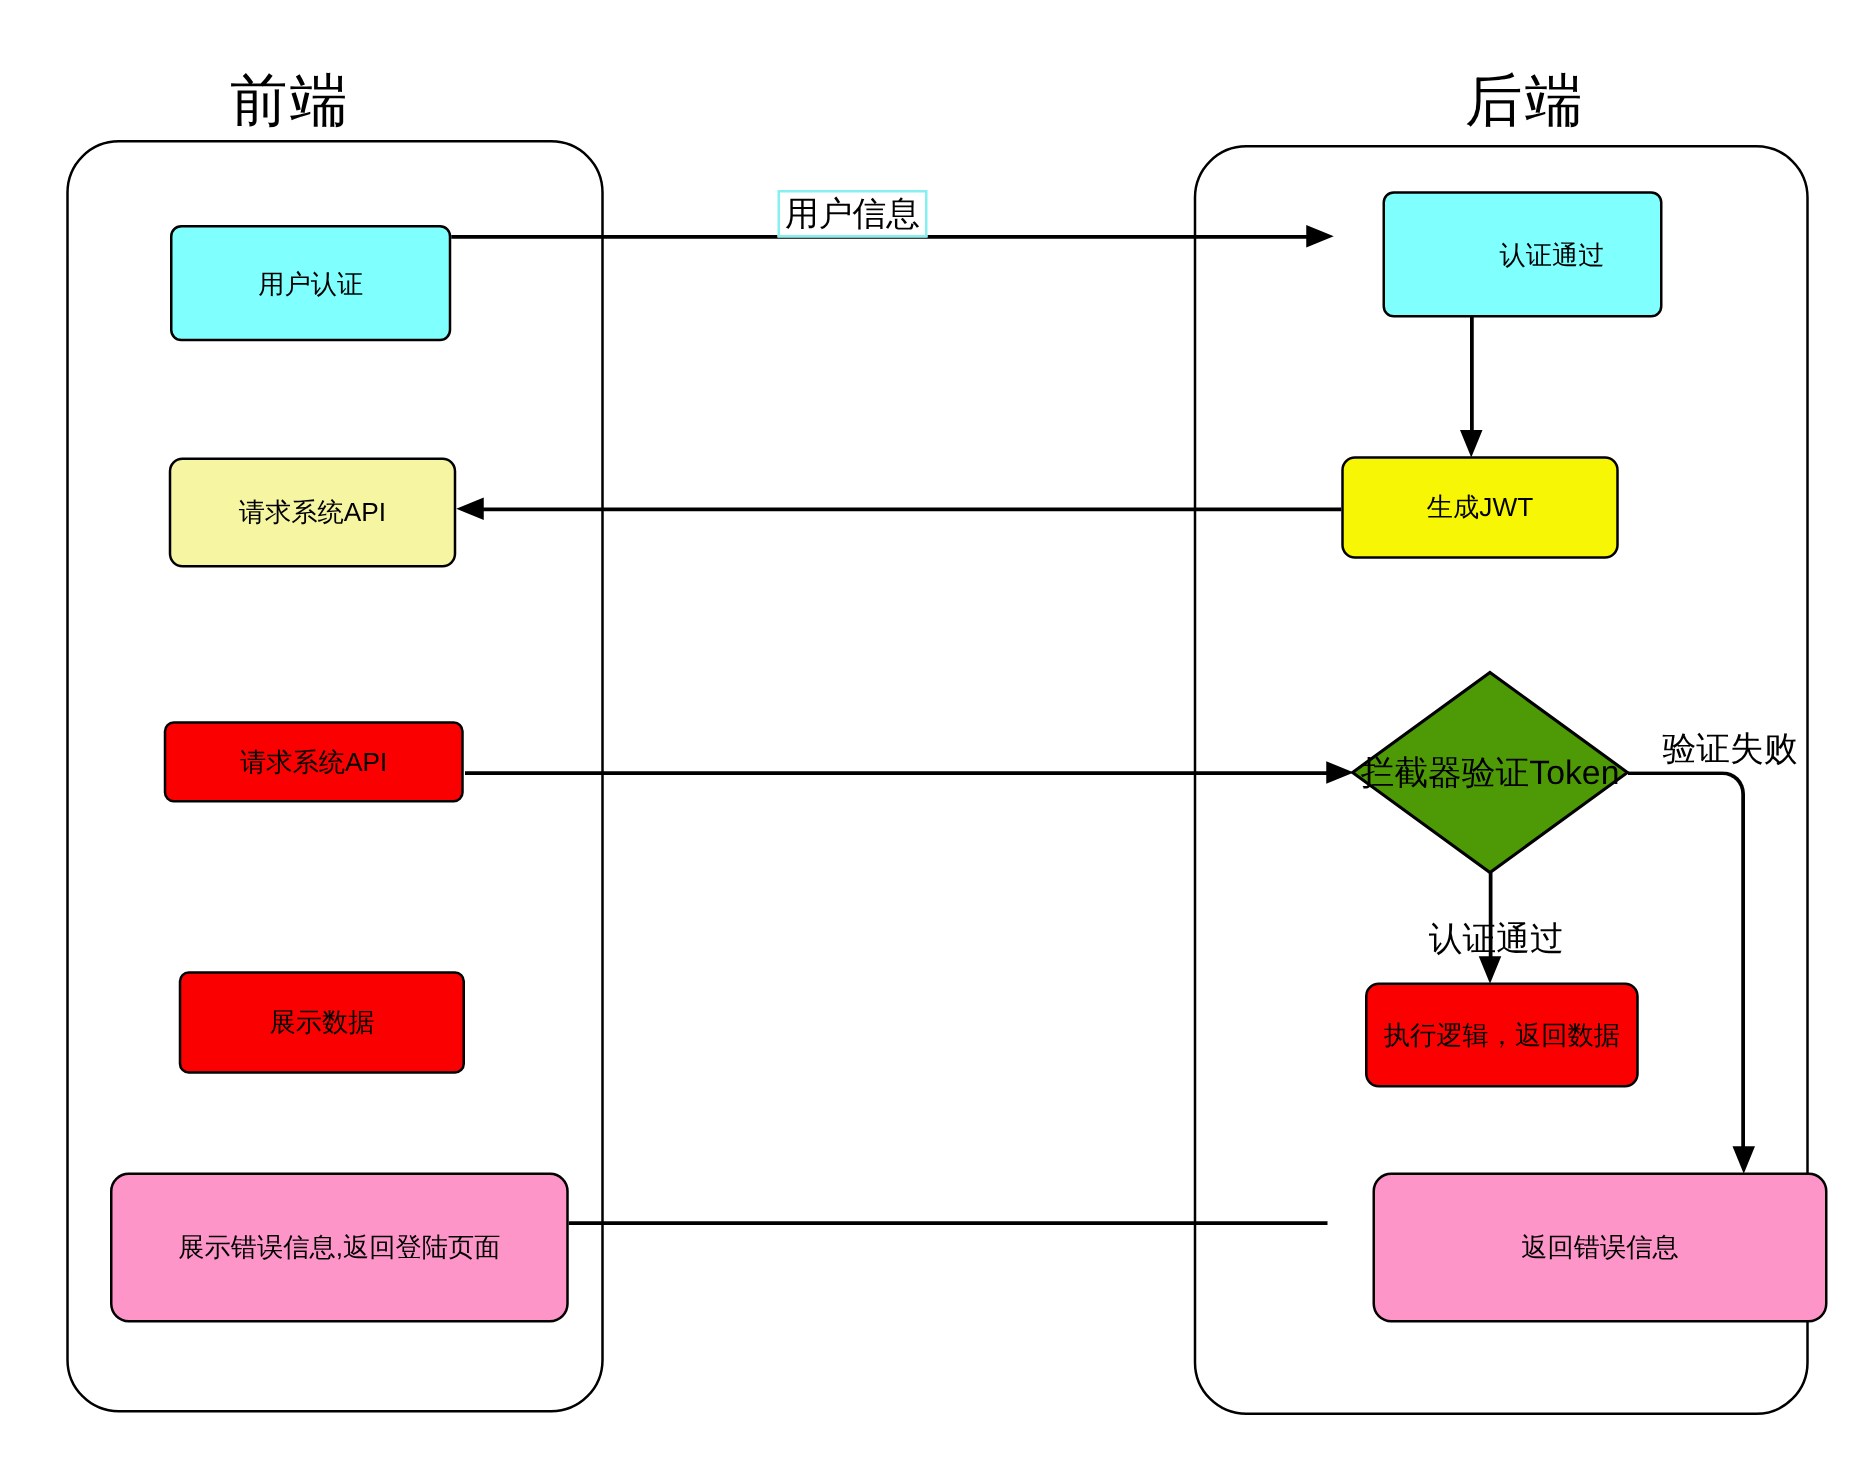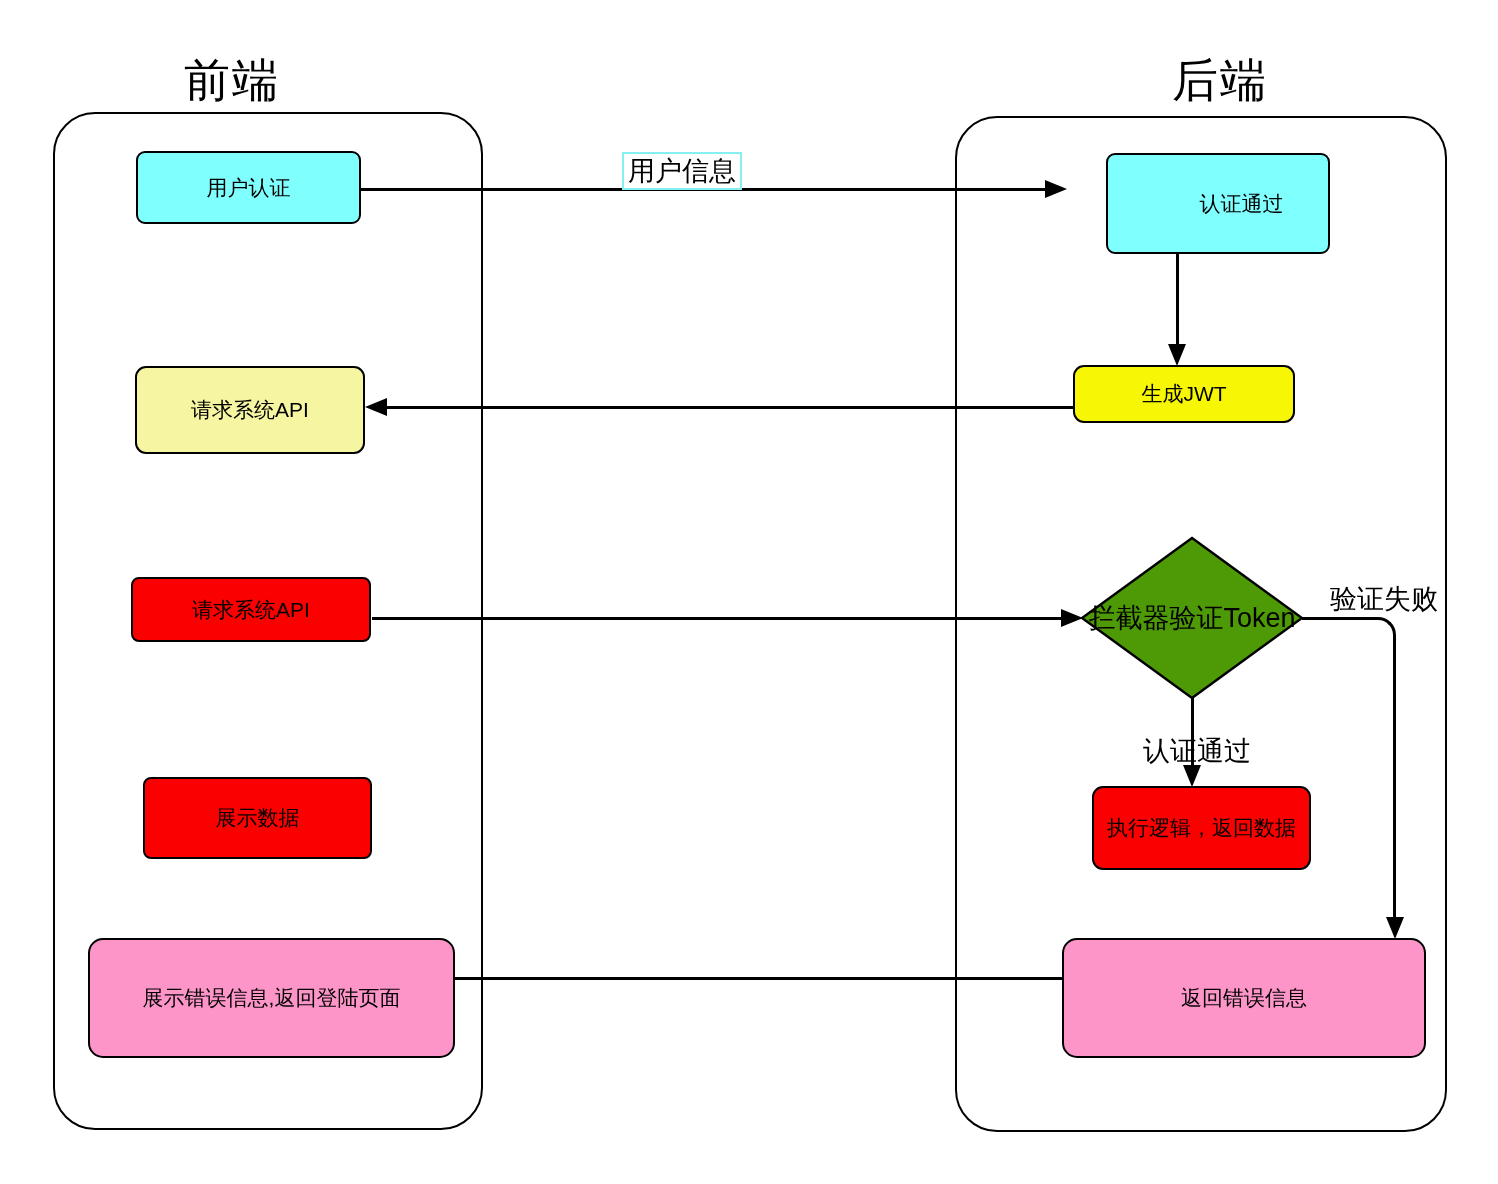--- a/index.html
+++ b/index.html
@@ -35,24 +35,24 @@
   .node {
     position: absolute;
     border: 2.5px solid #000;
     display: flex;
     align-items: center;
     justify-content: center;
     font-size: 21px;
     white-space: nowrap;
     z-index: 3;
   }
-  .n-user-auth    { left: 136px;  top: 151px; width: 225px; height: 73px;  border-radius: 9px;  }
+  .n-user-auth    { left: 136px;  top: 180px; width: 225px; height: 93px;  border-radius: 9px;  }
   .n-auth-pass    { left: 1106px; top: 153px; width: 224px; height: 101px;  border-radius: 9px; padding-left: 47px;  }
   .n-save-token   { left: 135px;  top: 366px; width: 230px; height: 88px;  border-radius: 11px; }
-  .n-gen-jwt      { left: 1073px; top: 365px; width: 222px; height: 58px;  border-radius: 11px; }
+  .n-gen-jwt      { left: 1073px; top: 365px; width: 222px; height: 82px;  border-radius: 11px; }
   .n-request-api  { left: 131px;  top: 577px; width: 240px; height: 65px;  border-radius: 8px;  }
   .n-show-data    { left: 143px;  top: 777px; width: 229px; height: 82px;  border-radius: 8px;  }
   .n-show-error   { left: 88px;   top: 938px; width: 367px; height: 120px; border-radius: 15px; }
   .n-exec-logic   { left: 1092px; top: 786px; width: 219px; height: 84px;  border-radius: 11px; }
   .n-return-error { left: 1062px; top: 938px; width: 364px; height: 120px; border-radius: 15px; }
 
   .diamond-wrap { position: absolute; left: 1080px; top: 536px; width: 224px; height: 164px; z-index: 3; }
   .diamond-wrap svg { position: absolute; left: 0; top: 0; }
   .diamond-label {
     position: absolute; left: 0; top: 0; width: 224px; height: 164px;
@@ -130,21 +130,21 @@
 
   <div class="node n-user-auth" style="background: rgb(128, 255, 255); fill: rgb(128, 255, 255);">用户认证</div>
   <div class="node n-save-token" style="background: rgb(245, 245, 162); fill: rgb(245, 245, 162);">请求系统API</div>
   <div class="node n-request-api" style="background: rgb(251, 0, 0); fill: rgb(251, 0, 0);">请求系统API</div>
   <div class="node n-show-data" style="background: rgb(251, 0, 0); fill: rgb(251, 0, 0);">展示数据</div>
   <div class="node n-show-error" style="background: rgb(253, 149, 200); fill: rgb(253, 149, 200);">展示错误信息,返回登陆页面</div>
 
   <div class="node n-auth-pass" style="background: rgb(128, 255, 255); fill: rgb(128, 255, 255);">认证通过</div>
   <div class="node n-gen-jwt" style="background: rgb(247, 247, 5); fill: rgb(247, 247, 5);">生成JWT</div>
   <div class="node n-exec-logic" style="background: rgb(251, 0, 0); fill: rgb(251, 0, 0);">执行逻辑，返回数据</div>
-  <div class="node n-return-error" style="background: rgb(253, 149, 200); fill: rgb(253, 149, 200);">返回错误信息</div>
+  <div class="node n-return-error" style="background: rgb(253, 149, 200); fill: rgb(253, 149, 200); margin-left: 36px;">返回错误信息</div>
 
   <div class="diamond-wrap">
     <svg width="224" height="164">
       <polygon points="112,2 222,82 112,162 2,82" stroke="#000" stroke-width="2.5" style="background: rgb(78, 154, 6); fill: rgb(78, 154, 6);"></polygon>
     </svg>
     <div class="diamond-label">拦截器验证Token</div>
   </div>
 
 </div>
 

